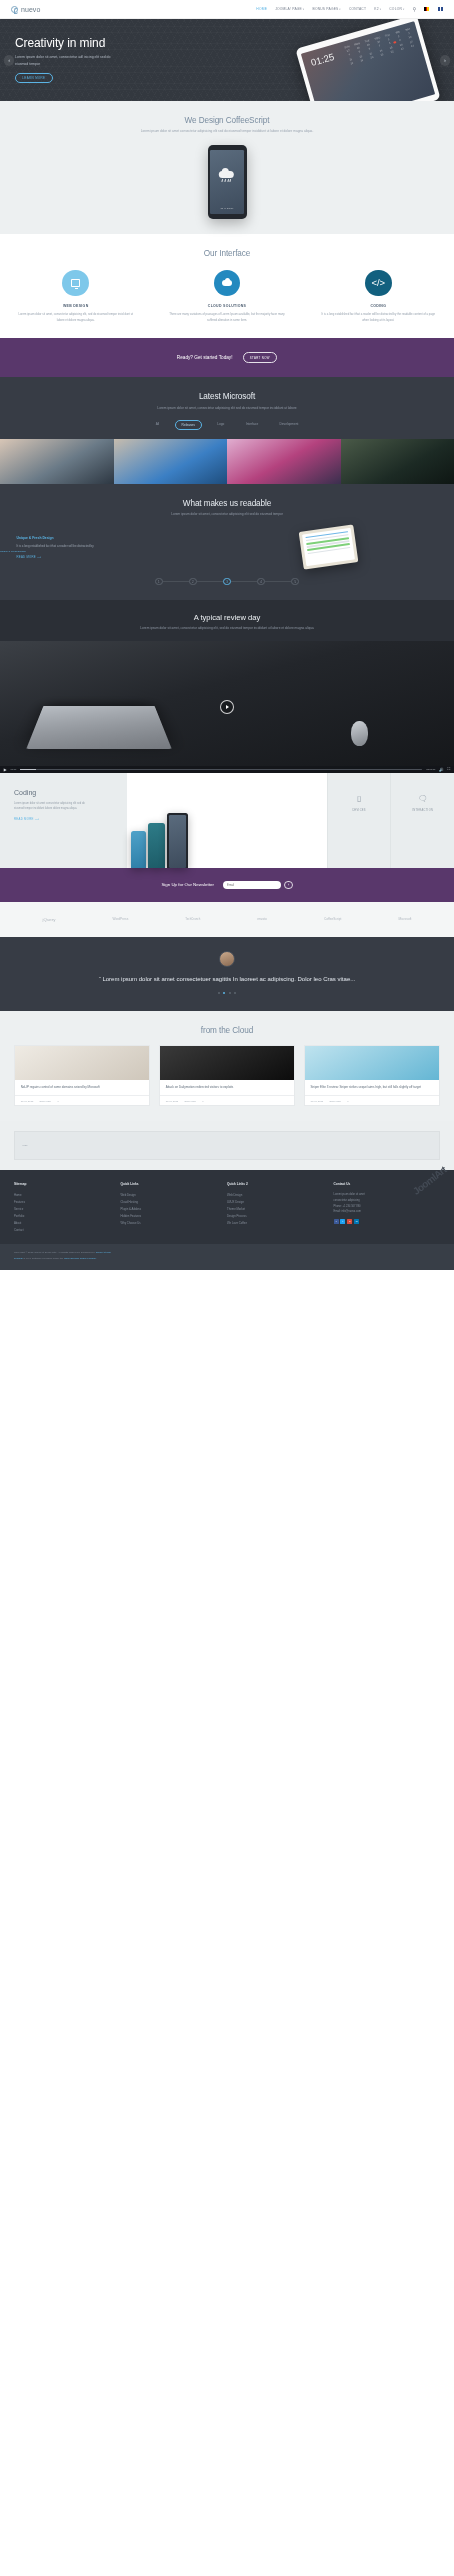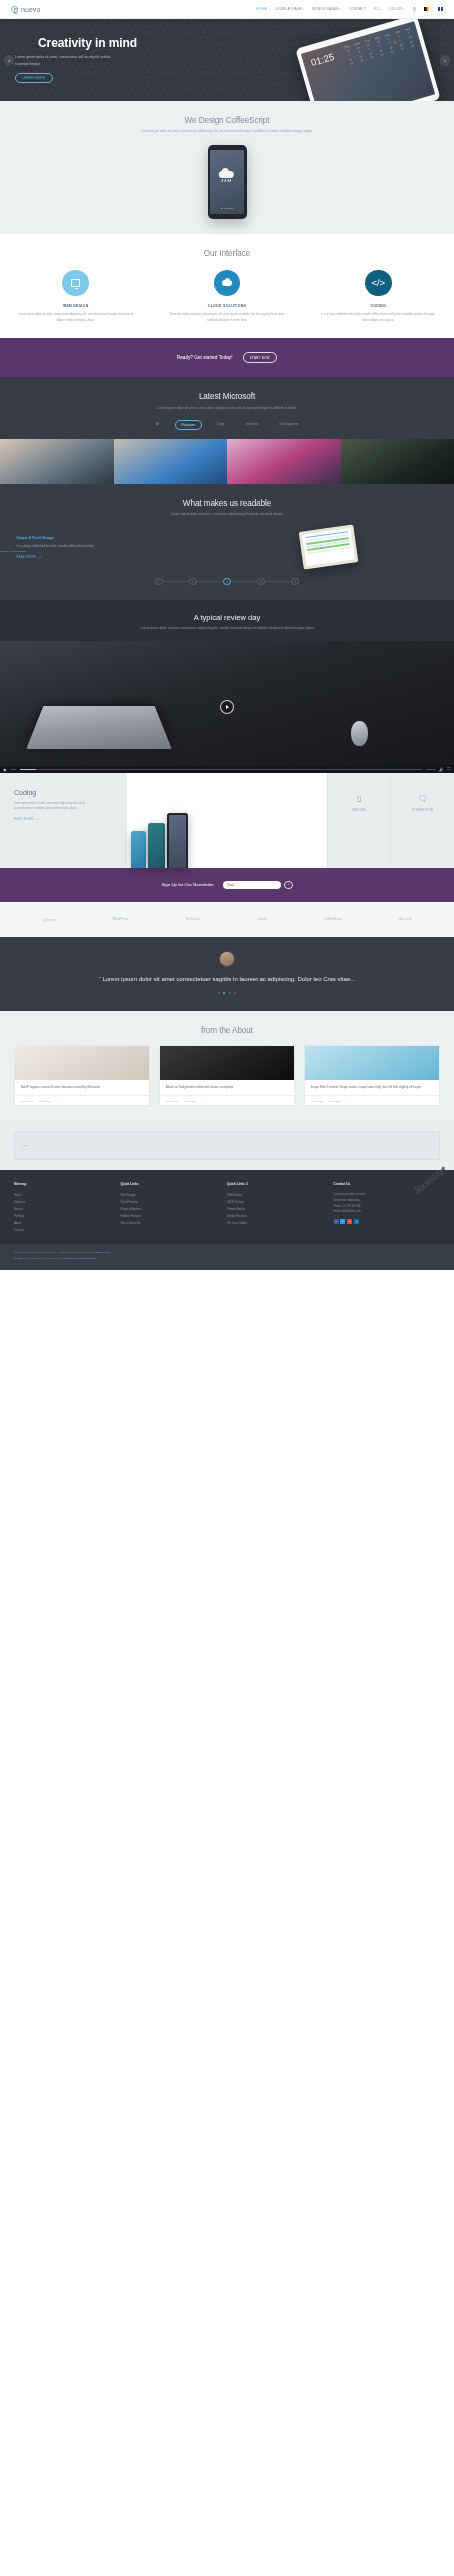--- a/index.html
+++ b/index.html
@@ -47,21 +47,21 @@
   .hero {
     height:82px; position:relative; overflow:hidden;
     background:#33383f;
     background-image:
       repeating-linear-gradient(60deg, rgba(255,255,255,.022) 0 0.6px, transparent 0.6px 5.7px),
       repeating-linear-gradient(-60deg, rgba(255,255,255,.022) 0 0.6px, transparent 0.6px 5.7px),
       repeating-linear-gradient(0deg, rgba(255,255,255,.018) 0 0.6px, transparent 0.6px 5.7px);
   }
   .hero-text { position:absolute; left:15px; top:17.7px; width:145px; }
   .hero-title {
-    font-size:12px; color:#fff; font-weight:700; letter-spacing:-0.1px; line-height:1.1;text-align:center;
+    font-size:12px; color:#fff; font-weight:400; letter-spacing:-0.1px; line-height:1.1;
   }
   .hero-sub {
     margin-top:4.4px; font-size:3.5px; color:#b4bcc6; line-height:1.85; width:101px;
   }
   .btn-outline {
     display:inline-block; margin-top:5.7px; padding:2.2px 6.3px;
     border:0.6px solid #5bb4e5; border-radius:7px;
     color:#5bb4e5; font-size:2.9px; letter-spacing:0.4px; cursor:pointer;
   }
   .hero-img {
@@ -595,21 +595,21 @@
     <div class="testi-quote">“ Lorem ipsum dolor sit amet consectetuer sagittis In laoreet ac adipiscing. Dolor leo Cras vitae...</div>
     <div class="testi-dots">
       <span class="tdot"></span>
       <span class="tdot active"></span>
       <span class="tdot"></span>
       <span class="tdot"></span>
     </div>
   </div>
 
   <div class="section light">
-    <div class="sec-title">from the About</div>
+    <div class="sec-title">from the Cloud</div>
     <div class="blog-grid">
       <div class="bcard">
         <div class="bthumb b1"></div>
         <div class="btitle">Nol-IP regains control of some domains seized by Microsoft</div>
         <div class="bmeta">
           <span>Jul 07, 2015</span>
           <span>Super User</span>
           <span>0</span>
         </div>
       </div>

